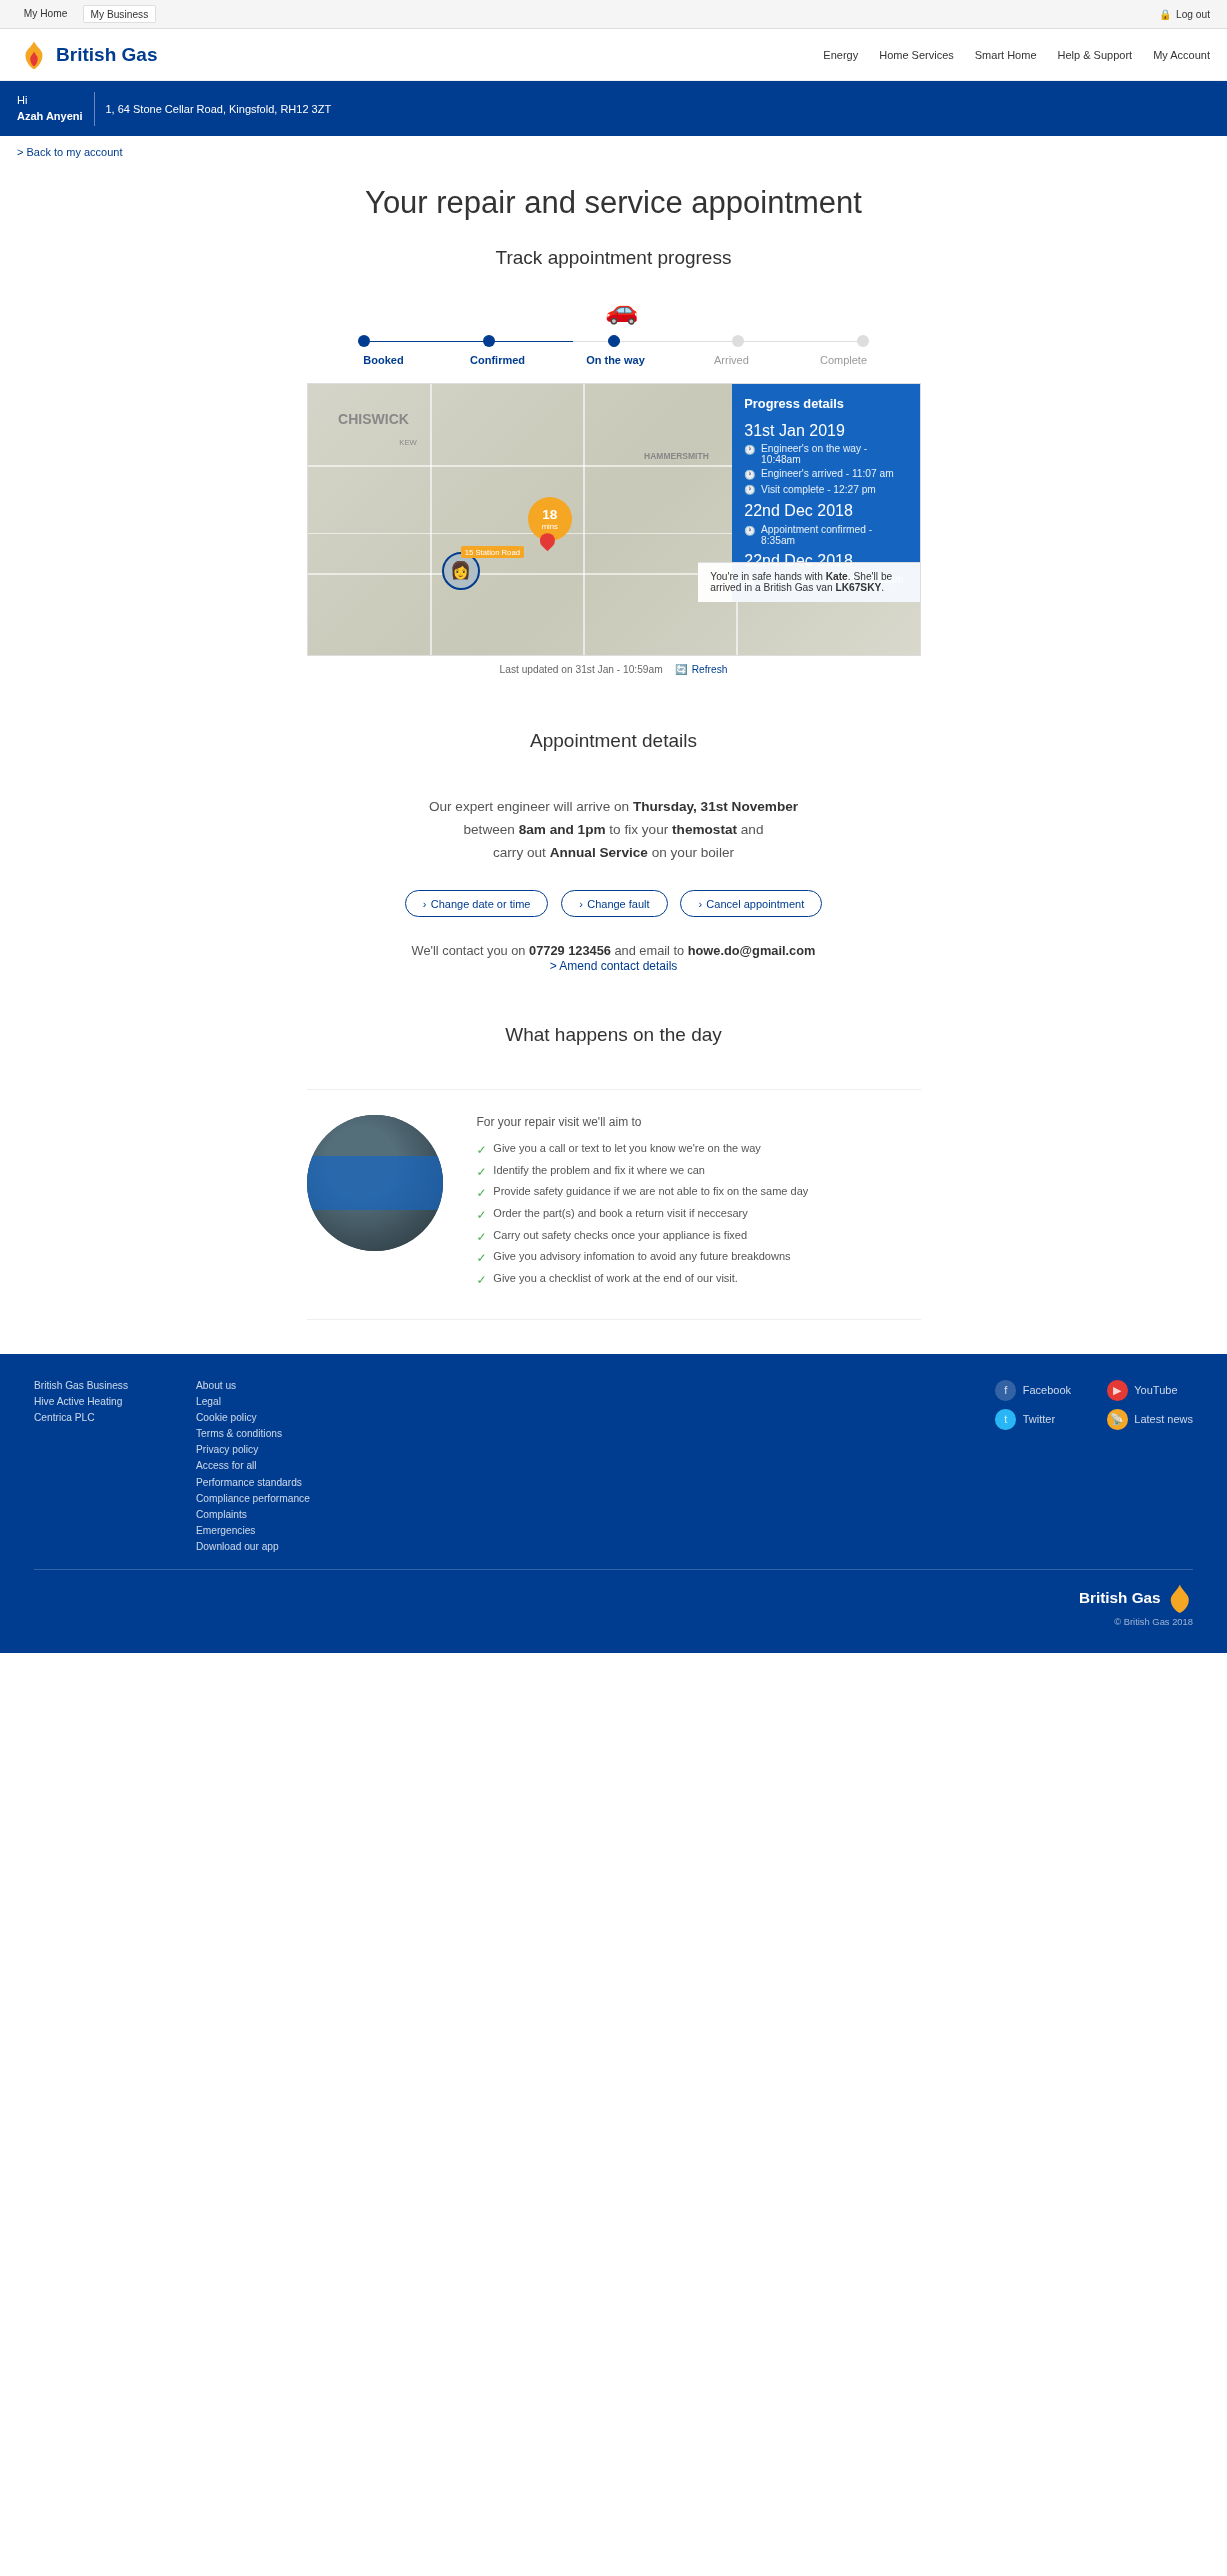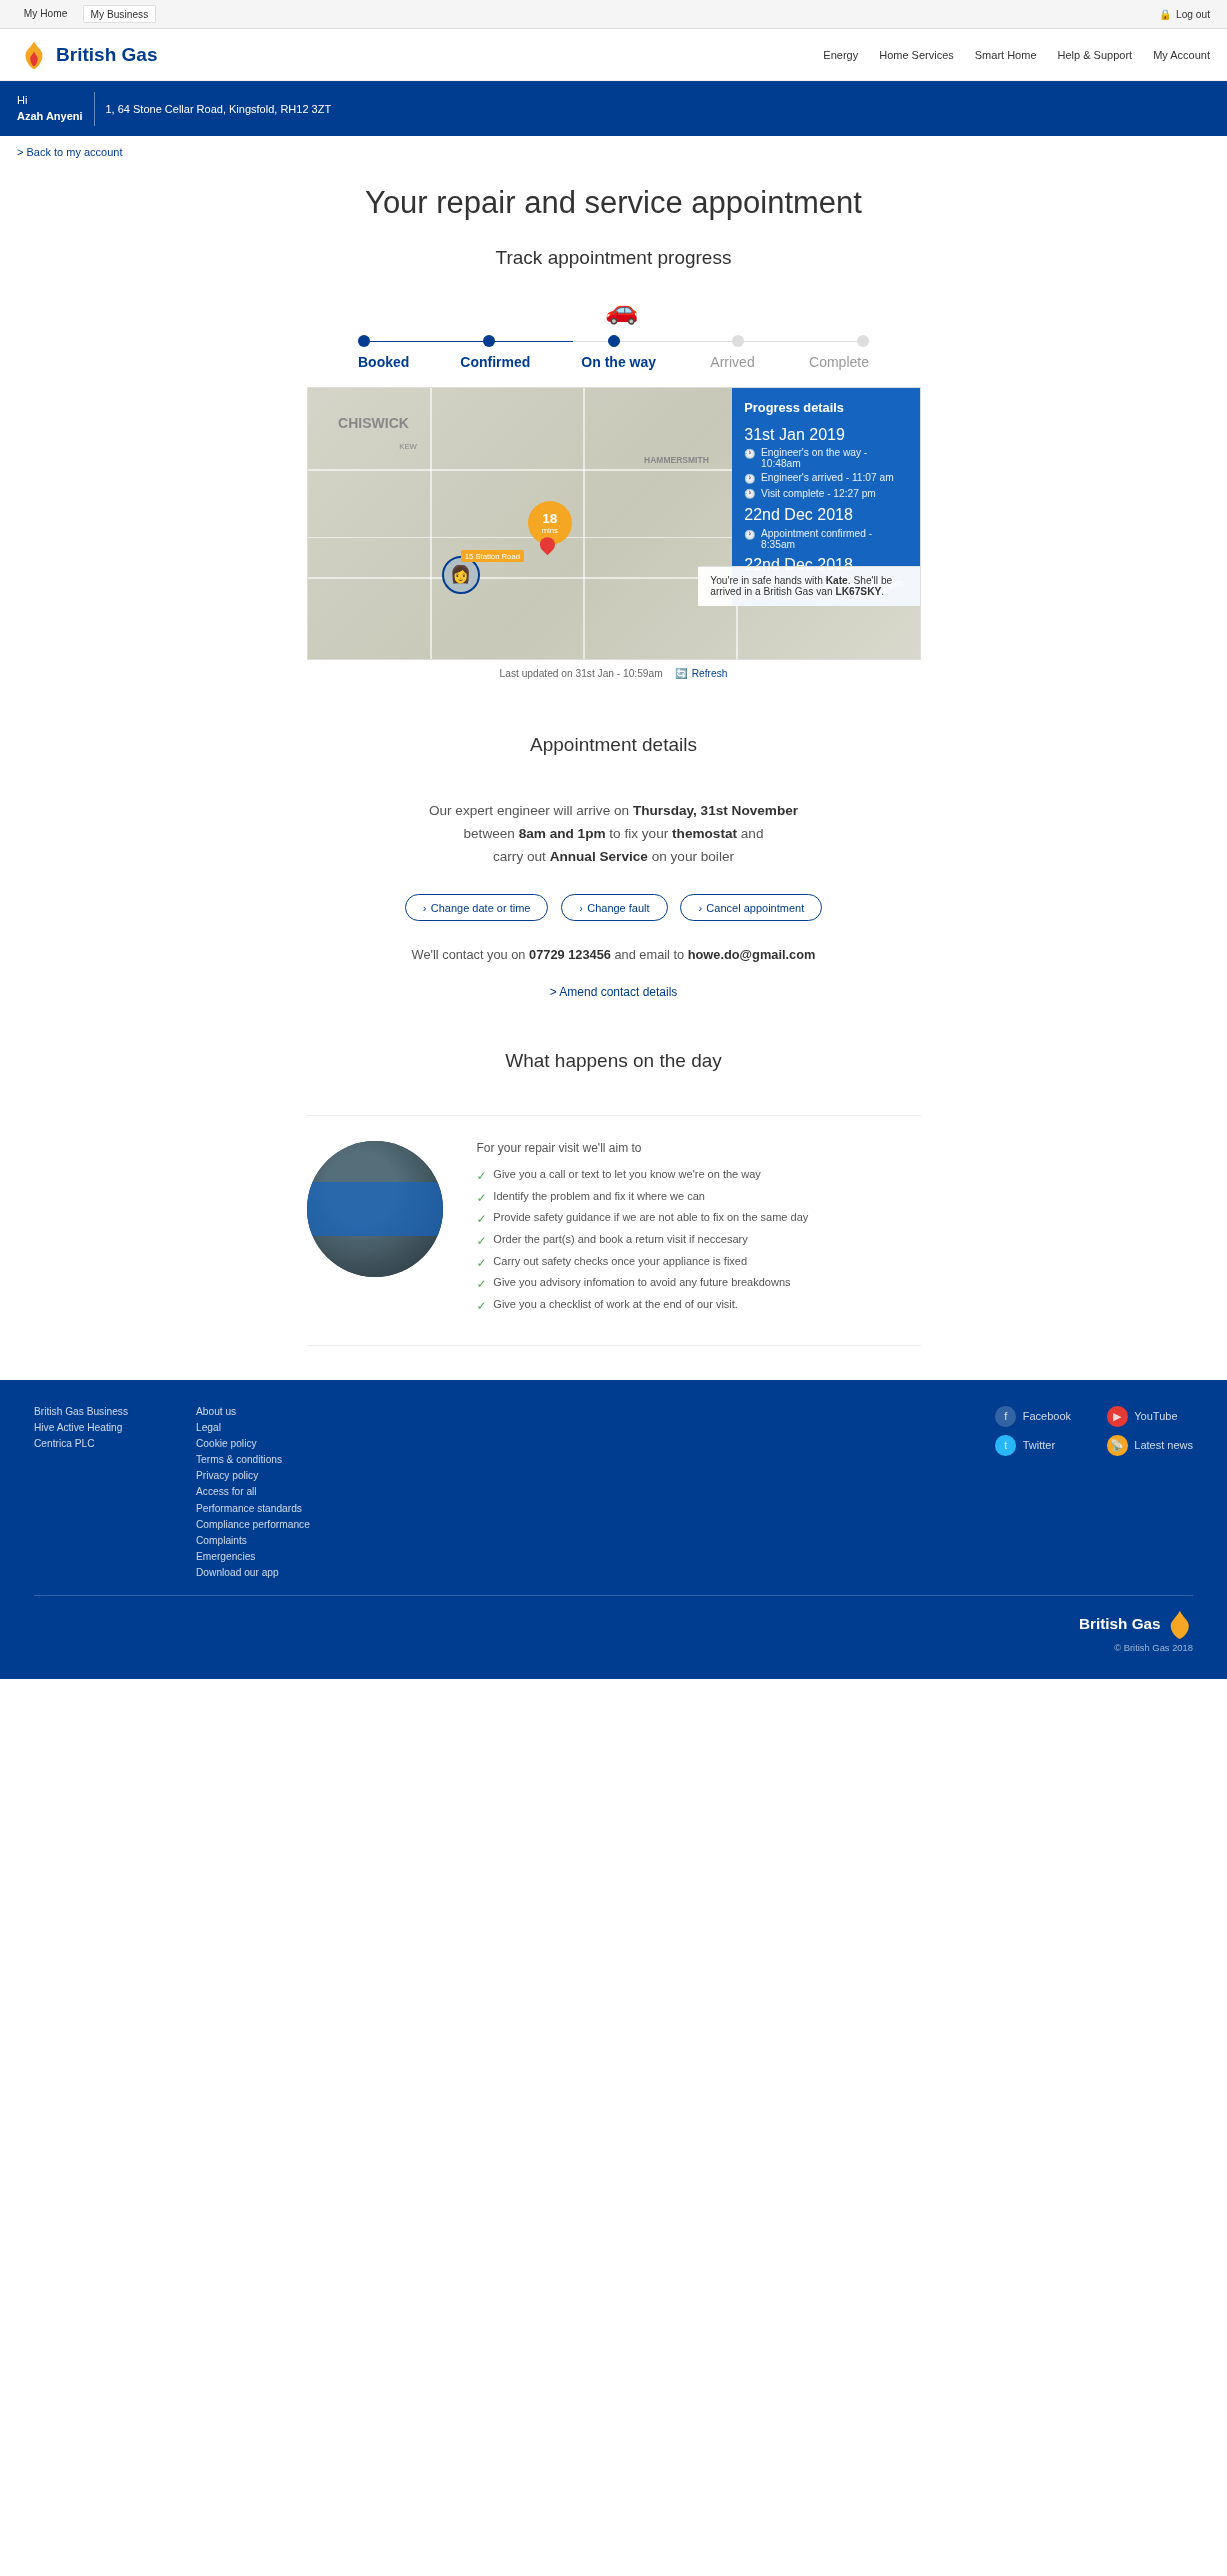--- a/index.html
+++ b/index.html
@@ -152,21 +152,21 @@
       left: 0;
       width: 42%;
       height: 1.7px;
       background: #003c8f;
       z-index: 0;
     }
     .steps-labels {
       display: flex;
       justify-content: space-between;
       width: 100%;
-      font-size: 14px;
+      font-size: 11px;
     }
     .step-label { text-align: center; color: #999; min-width: 51px; }
     .step-label.active { color: #003c8f; font-weight: bold; }
 
     
     .map-section {
       max-width: 648px;
       margin: 0 auto;
       display: flex;
       position: relative;
@@ -356,21 +356,21 @@
       cursor: pointer;
       display: flex;
       align-items: center;
       gap: 4.3px;
     }
 
     
     .contact-info {
       font-size: 12.8px;
       color: #555;
-      margin-bottom: 23px;
+      margin-bottom: 1px;
     }
     .contact-info strong { color: #333; }
     .amend-link {
       color: #003c8f;
       font-size: 12px;
       cursor: pointer;
       display: flex;
       align-items: center;
       justify-content: center;
       gap: 3.4px;

